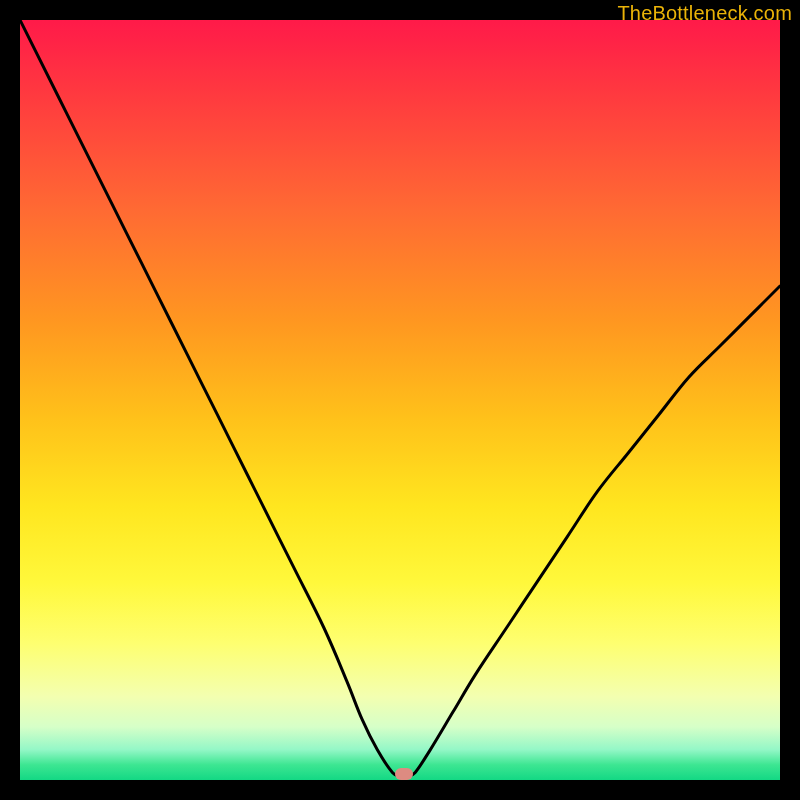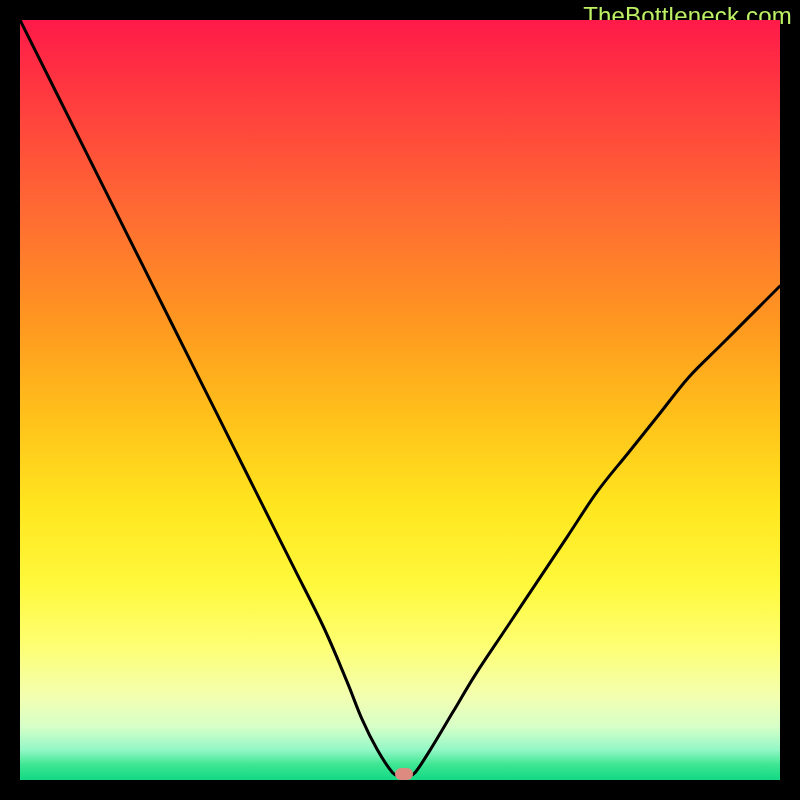--- a/index.html
+++ b/index.html
@@ -52,22 +52,22 @@
     position: absolute;
     width: 18px;
     height: 12px;
     border-radius: 6px;
     transform: translate(-50%, -50%);
   }
   .watermark {
     position: absolute;
     top: 2px;
     right: 8px;
-    color: #bef264;
-    font-size: 24px;
+    color: #eab308;
+    font-size: 20px;
     font-weight: 500;
     letter-spacing: 0.2px;
     user-select: none;
   }
 </style>
 </head>
 <body>
 
 <div class="frame">
 

